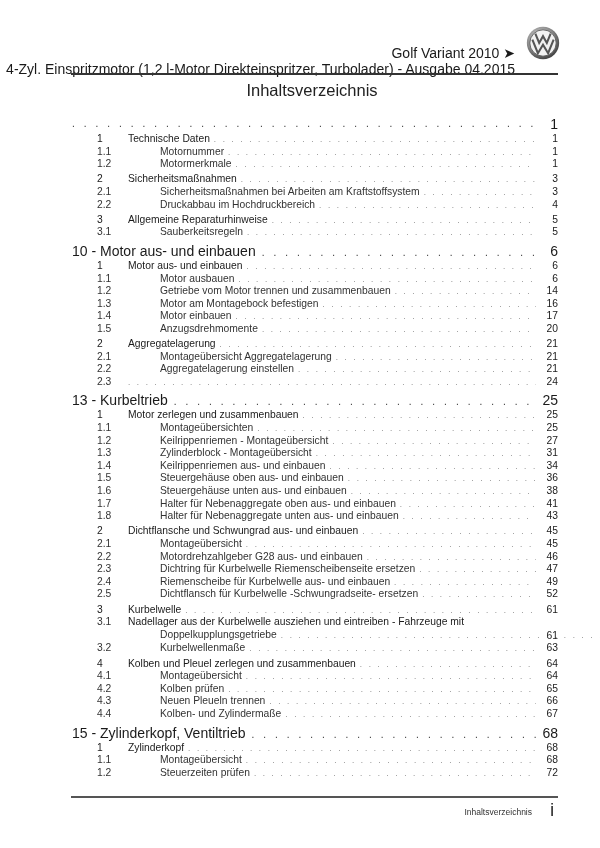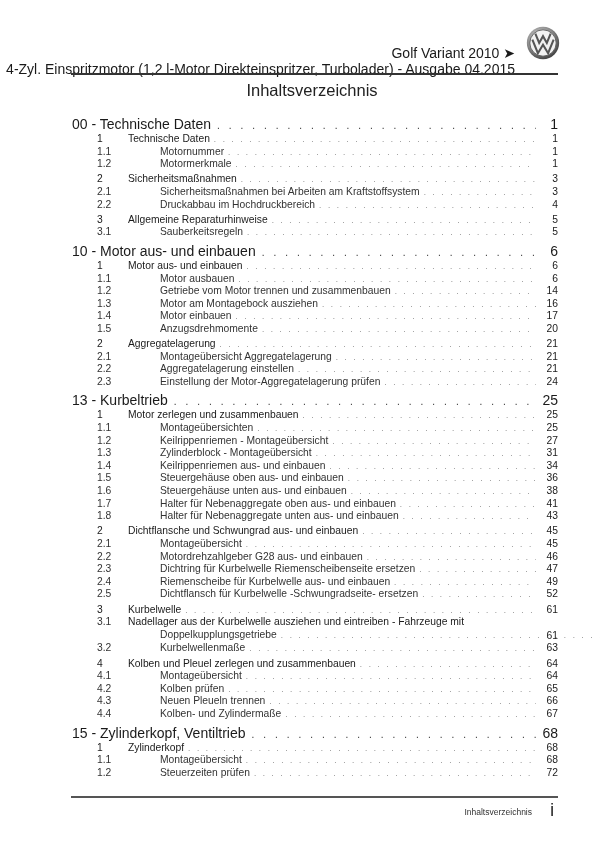--- a/index.html
+++ b/index.html
@@ -50,21 +50,20 @@
   <circle cx="20" cy="20" r="19" fill="url(#g)"></circle>
   <circle cx="20" cy="20" r="15.5" fill="#f2f2f2" stroke="#555" stroke-width="1"></circle>
   <path d="M11 9 L15.5 20 L20 12 L24.5 20 L29 9" fill="none" stroke="#555" stroke-width="2.4" stroke-linejoin="miter"></path>
   <path d="M7.5 16 L14 32 L20 22 L26 32 L32.5 16" fill="none" stroke="#555" stroke-width="2.4" stroke-linejoin="miter"></path>
 </svg>
 
 <div class="title">Inhaltsverzeichnis</div>
 
 <div class="toc" id="toc">
     <div class="row chap">
-      <span class="txt">00 - Technische Daten</span>
       <span class="dots">. . . . . . . . . . . . . . . . . . . . . . . . . . . . . . . . . . . . . . . . . . . . . . . . . . . . . . . . . . . . . . . . . . . . . . . . . . . . . . . . </span>
       <span class="pg">1</span>
     </div>
     <div class="row sec">
       <span class="num">1</span>
       <span class="txt">Technische Daten</span>
       <span class="dots">. . . . . . . . . . . . . . . . . . . . . . . . . . . . . . . . . . . . . . . . . . . . . . . . . . . . . . . . . . . . . . . . . . . . . . . . . . . . . . . . </span>
       <span class="pg">1</span>
     </div>
     <div class="row sub">
@@ -127,21 +126,21 @@
       <span class="pg">6</span>
     </div>
     <div class="row sub">
       <span class="num">1.2</span>
       <span class="txt">Getriebe vom Motor trennen und zusammenbauen</span>
       <span class="dots">. . . . . . . . . . . . . . . . . . . . . . . . . . . . . . . . . . . . . . . . . . . . . . . . . . . . . . . . . . . . . . . . . . . . . . . . . . . . . . . . </span>
       <span class="pg">14</span>
     </div>
     <div class="row sub">
       <span class="num">1.3</span>
-      <span class="txt">Motor am Montagebock ausziehen</span>
+      <span class="txt">Motor am Montagebock befestigen</span>
       <span class="dots">. . . . . . . . . . . . . . . . . . . . . . . . . . . . . . . . . . . . . . . . . . . . . . . . . . . . . . . . . . . . . . . . . . . . . . . . . . . . . . . . </span>
       <span class="pg">16</span>
     </div>
     <div class="row sub">
       <span class="num">1.4</span>
       <span class="txt">Motor einbauen</span>
       <span class="dots">. . . . . . . . . . . . . . . . . . . . . . . . . . . . . . . . . . . . . . . . . . . . . . . . . . . . . . . . . . . . . . . . . . . . . . . . . . . . . . . . </span>
       <span class="pg">17</span>
     </div>
     <div class="row sub">
@@ -163,21 +162,20 @@
       <span class="pg">21</span>
     </div>
     <div class="row sub">
       <span class="num">2.2</span>
       <span class="txt">Aggregatelagerung einstellen</span>
       <span class="dots">. . . . . . . . . . . . . . . . . . . . . . . . . . . . . . . . . . . . . . . . . . . . . . . . . . . . . . . . . . . . . . . . . . . . . . . . . . . . . . . . </span>
       <span class="pg">21</span>
     </div>
     <div class="row sub">
       <span class="num">2.3</span>
-      <span class="txt">Einstellung der Motor-Aggregatelagerung prüfen</span>
       <span class="dots">. . . . . . . . . . . . . . . . . . . . . . . . . . . . . . . . . . . . . . . . . . . . . . . . . . . . . . . . . . . . . . . . . . . . . . . . . . . . . . . . </span>
       <span class="pg">24</span>
     </div>
     <div class="row chap">
       <span class="txt">13 - Kurbeltrieb</span>
       <span class="dots">. . . . . . . . . . . . . . . . . . . . . . . . . . . . . . . . . . . . . . . . . . . . . . . . . . . . . . . . . . . . . . . . . . . . . . . . . . . . . . . . </span>
       <span class="pg">25</span>
     </div>
     <div class="row sec">
       <span class="num">1</span>

